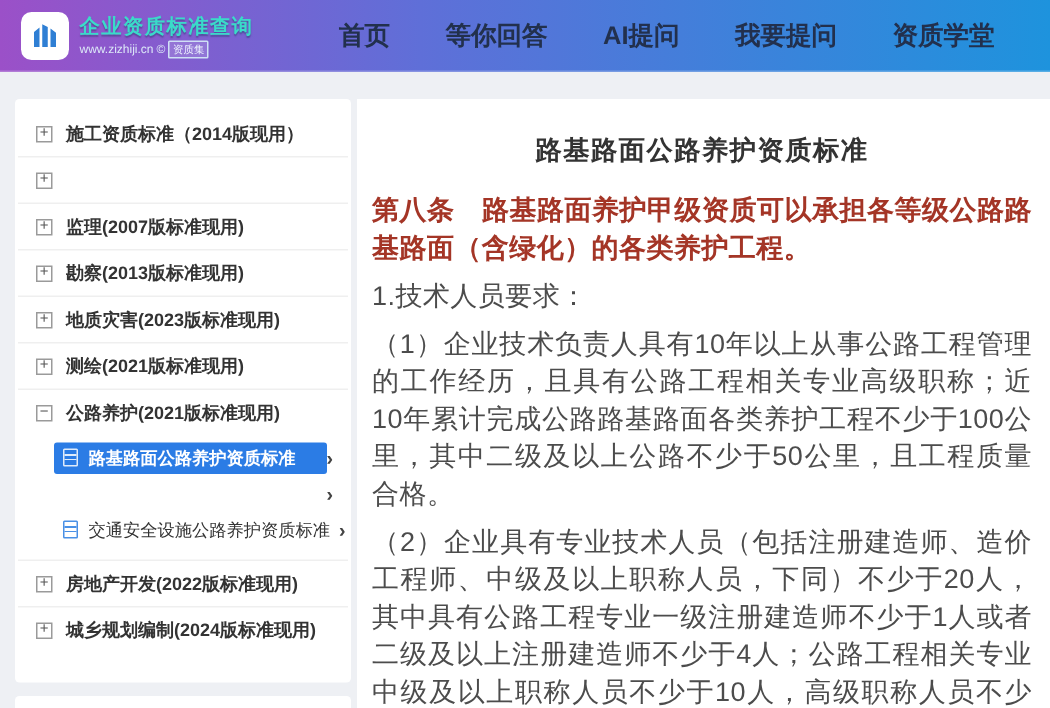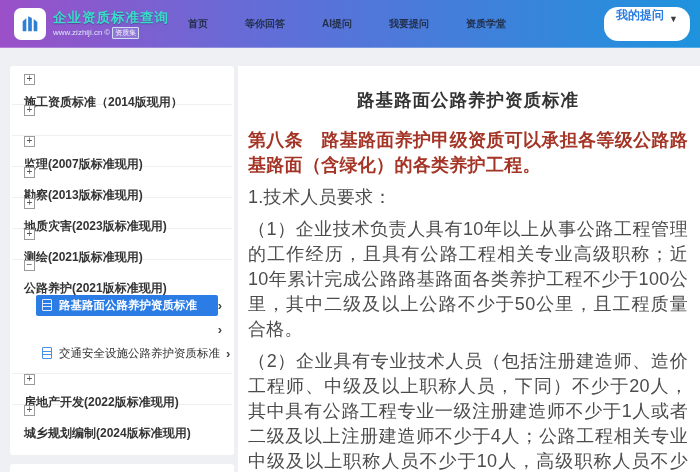--- a/index.html
+++ b/index.html
@@ -7,46 +7,47 @@
   body { font-family:"Liberation Sans","DejaVu Sans",sans-serif; background:var(--page_bg,#eef0f4); position:relative; }
 
   
   .header{
     height:48px; display:flex; align-items:center; padding:0 10px 0 14px;
     background:linear-gradient(90deg,
       var(--header_gradient_left,#9b50c8) 0%,
       var(--header_gradient_mid,#5f6fd8) 40%,
       var(--header_gradient_right,#1e93dd) 100%);
     border-bottom:1px solid rgba(255,255,255,.25);
+    gap:38px;
   }
   .logo{ display:flex; align-items:center; gap:7px; width:152px; cursor:pointer; }
   .logo-box{ width:32px; height:32px; background:#fff; border-radius:7px;
     display:flex; align-items:center; justify-content:center; flex:0 0 auto; }
   .logo-box svg{ width:22px; height:22px; }
   .logo-title{ font-size:13.5px; font-weight:bold; letter-spacing:1px;
     color:var(--logo_teal,#3adbc9); text-shadow:0 1px 1px rgba(0,40,60,.35); white-space:nowrap; }
   .logo-sub{ font-size:8px; color:#dce8f8; display:flex; align-items:center; gap:2px; white-space:nowrap; }
   .logo-sub .badge{ border:1px solid #cfe0f5; padding:0 2px; font-size:7px; color:#eef5ff;
     background:rgba(255,255,255,.15); border-radius:1px; }
 
   .nav{ display:flex; gap:37px; margin-left:22px; }
-  .nav a{ font-size:10px; font-weight:600; color:#22304d; text-decoration:none; cursor:pointer; white-space:nowrap; }
+  .nav a{ font-size:17px; font-weight:600; color:#22304d; text-decoration:none; cursor:pointer; white-space:nowrap; }
 
   .pill{ margin-left:auto; background:#fff; border:none; border-radius:14px; height:25px;
     padding:17px 12px; display:flex; align-items:flex-end; gap:5px; cursor:pointer;
     font-size:12px; color:var(--accent_blue,#2a7de1); font-weight:600; }
   .pill .caret{ font-size:9px; color:#3c3c3c; line-height:1; }
   .pill .caret::before{ content:"▼"; }
 
   
   .sidebar{ position:absolute; left:10px; top:66px; width:224px; height:389px;
     background:var(--panel_bg,#fff); border-radius:3px; padding:8px 0 0; overflow:hidden; }
   .sblock{ border-bottom:1px solid #efefef; margin:0 2px; }
   .sblock:last-child{ border-bottom:none; }
-  .titem{ display:flex; align-items:flex-start; gap:9px; height:30px; padding:0 12px; cursor:pointer;flex-direction:column; }
+  .titem{ display:flex; align-items:center; gap:9px; height:30px; padding:0 12px; cursor:pointer; }
   .titem .lbl{ font-size:12px; font-weight:600; color:#333; white-space:nowrap; }
   .expander{ width:11px; height:11px; border:1px solid #9a9a9a; background:#fff; flex:0 0 auto;
     display:flex; align-items:center; justify-content:center; font-size:10px; color:#555;
     line-height:1; cursor:pointer; }
   .expander.plus::before{ content:"+"; margin-top:-1px; }
   .expander.minus::before{ content:"−"; margin-top:-1px; }
 
   .submenu{ padding:3px 0 8px; }
   .sitem{ display:flex; align-items:center; height:24px; padding:0 10px 0 24px; cursor:pointer; }
   .sitem .inner{ display:flex; align-items:center; gap:7px; flex:1; height:21px;

